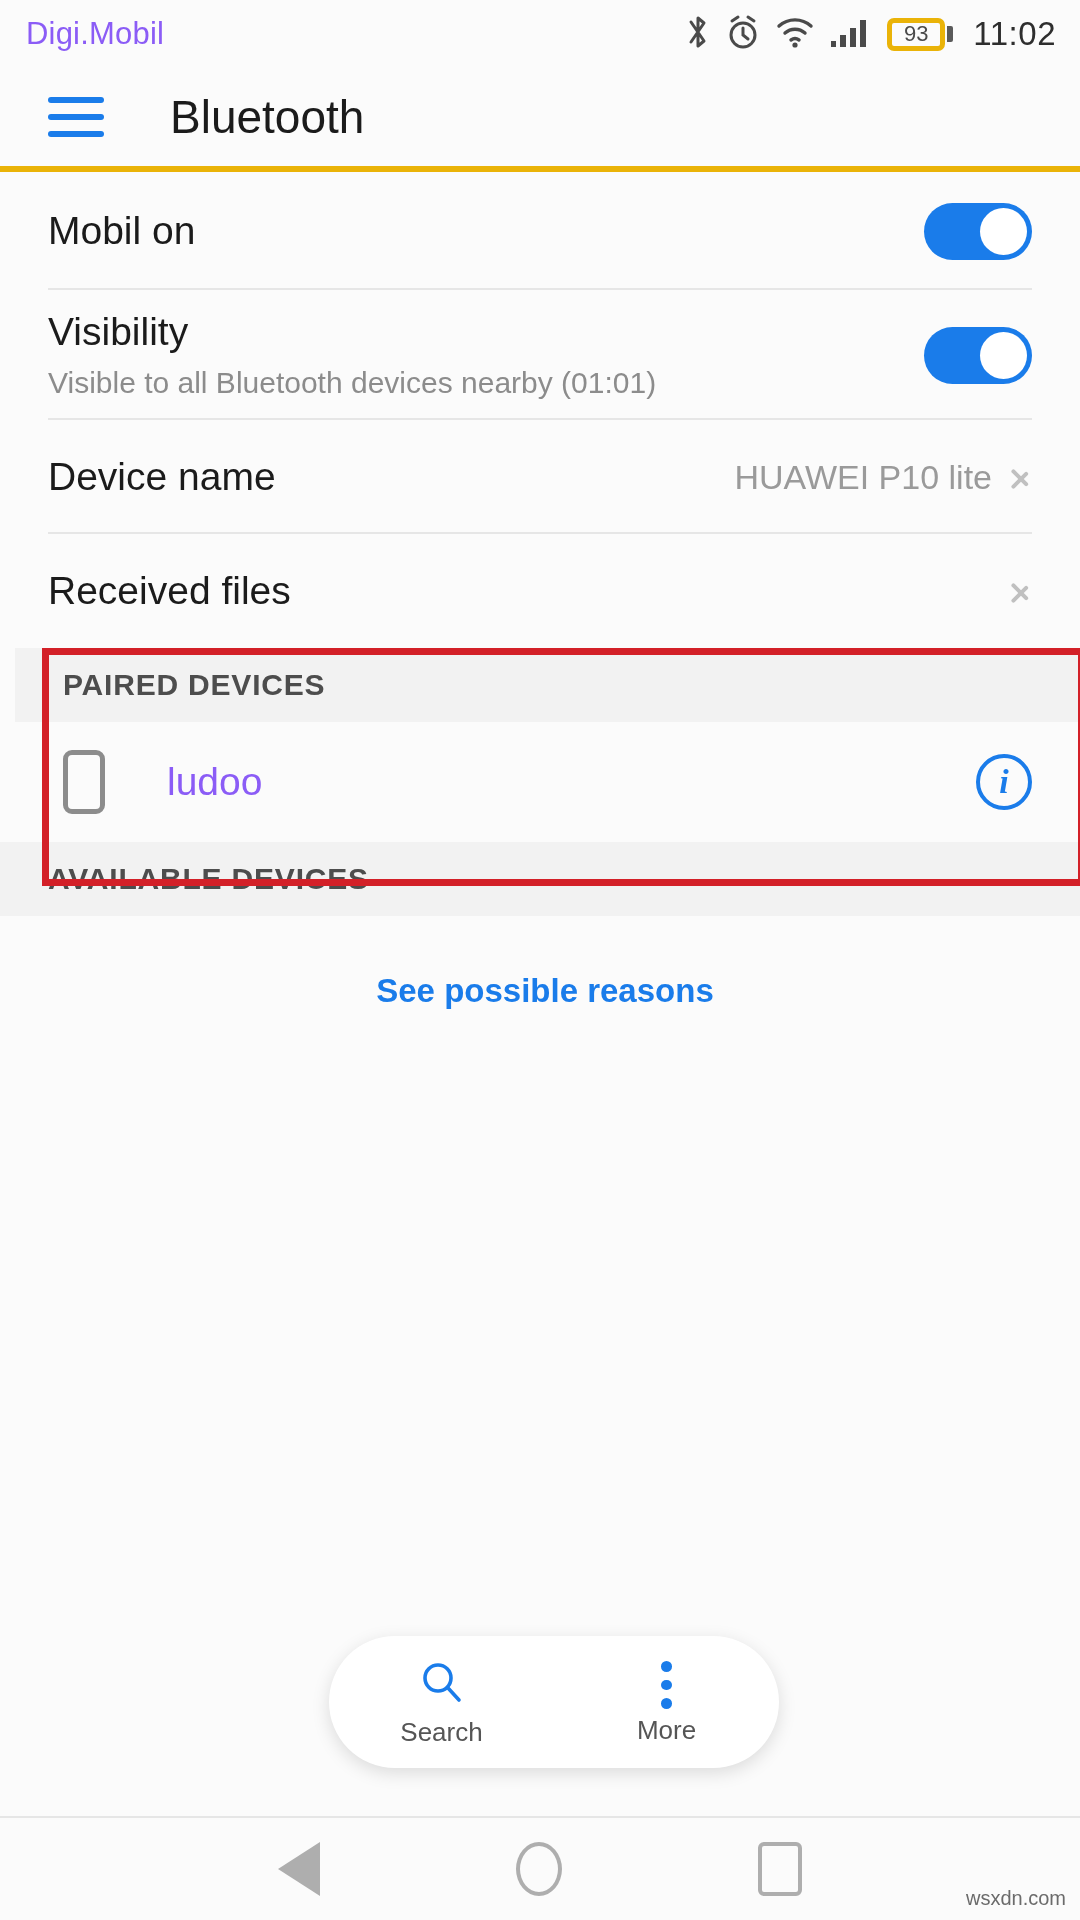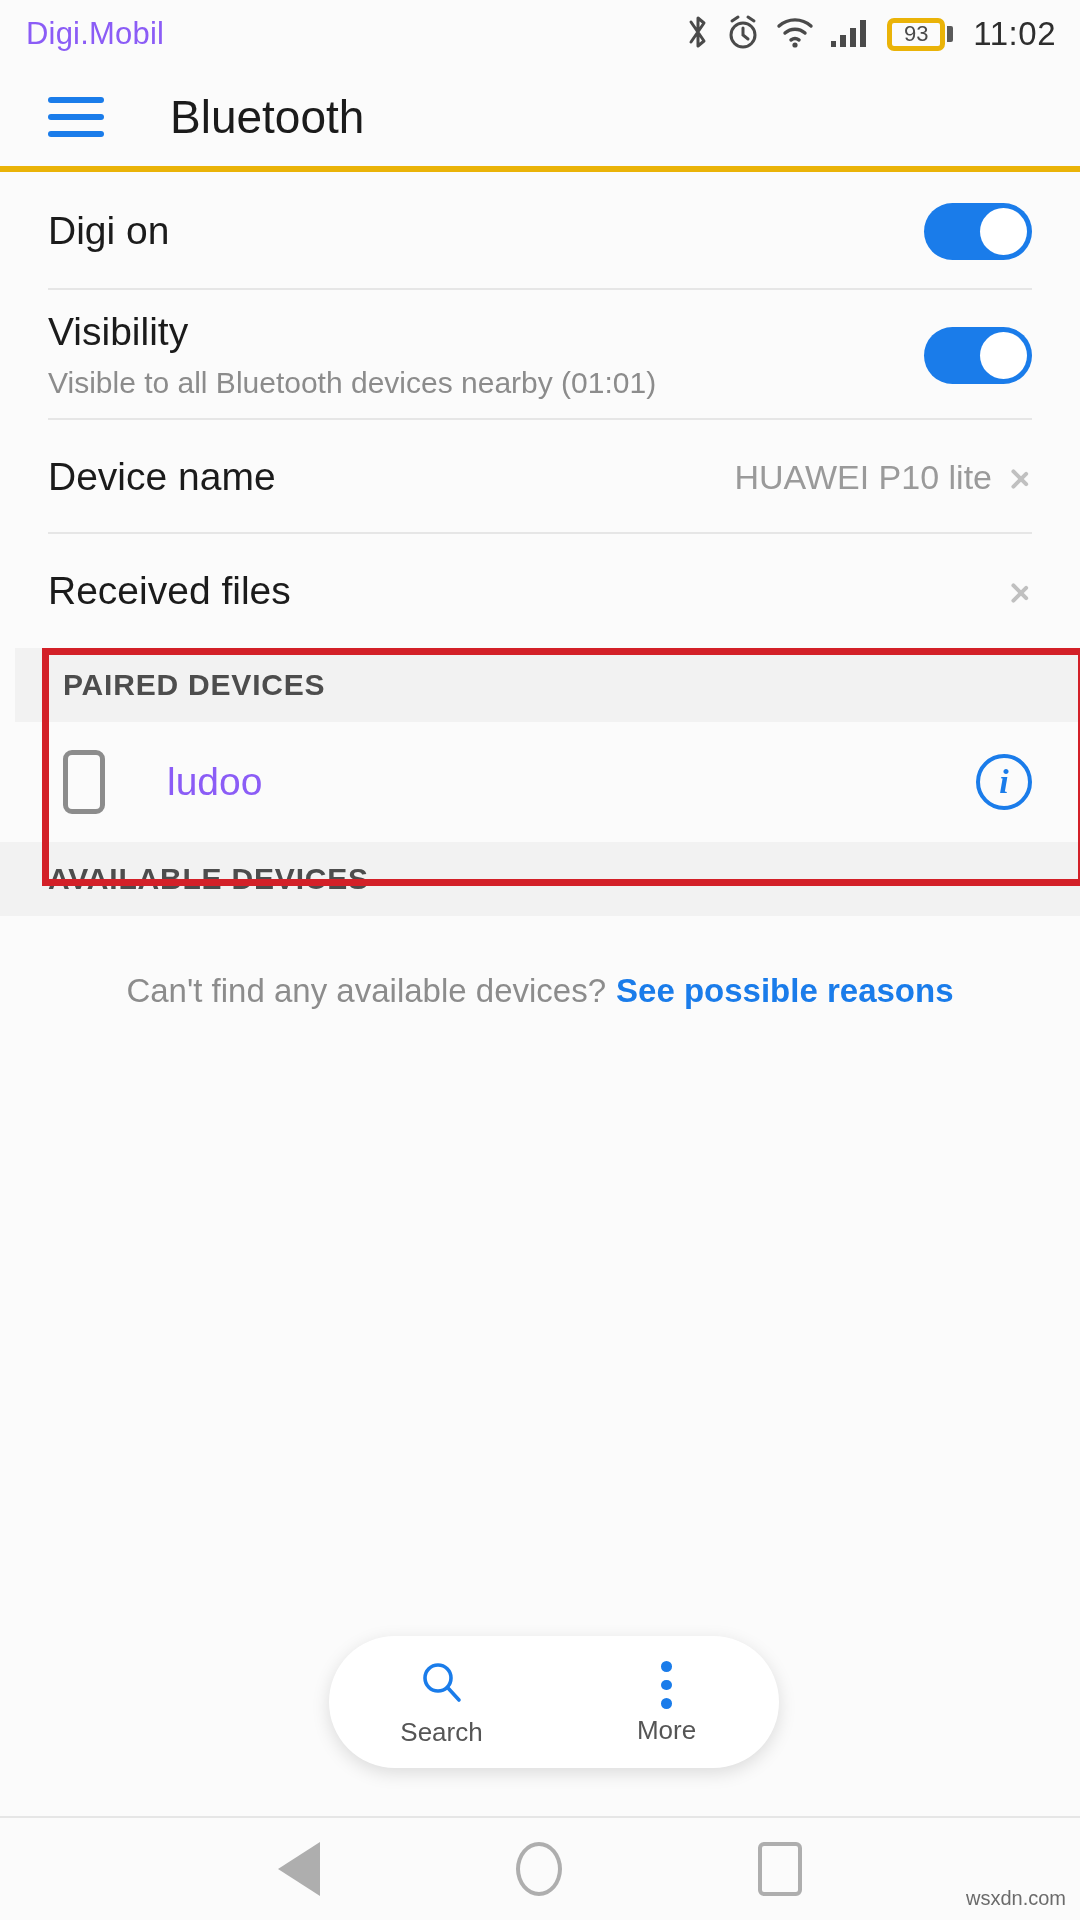--- a/index.html
+++ b/index.html
@@ -261,21 +261,21 @@
         <i></i>
         <i></i>
     </span>
     <span class="appbar-title">Bluetooth</span>
   </div>
 
   <div class="content">
 
     <div class="row row-turnon">
       <div class="row-main">
-        <div class="row-title">Digi on</div>
+        <div class="row-title">Mobil on</div>
       </div>
       <div class="toggle">
           <span class="knob"></span>
         </div>
       <div class="sep"></div>
     </div>
 
     <div class="row row-visibility">
       <div class="row-main">
         <div class="row-title">Visibility</div>
@@ -311,21 +311,20 @@
       <div class="device-row">
         <span class="phone-icon"></span>
         <span class="device-name">ludoo</span>
         <span class="info-icon">i</span>
       </div>
     </div>
 
     <div class="section-header">AVAILABLE DEVICES</div>
 
     <div class="hint">
-      <span>Can't find any available devices?</span>
       <a href="#">See possible reasons</a>
     </div>
   </div>
 
   <div class="fab-wrap">
     <div class="fab">
       <div class="fab-btn">
         <span>
           <svg width="48" height="48" viewBox="0 0 48 48">
             <circle cx="20" cy="19" r="13" fill="none" stroke="#1a7cea" stroke-width="3.6"></circle>

